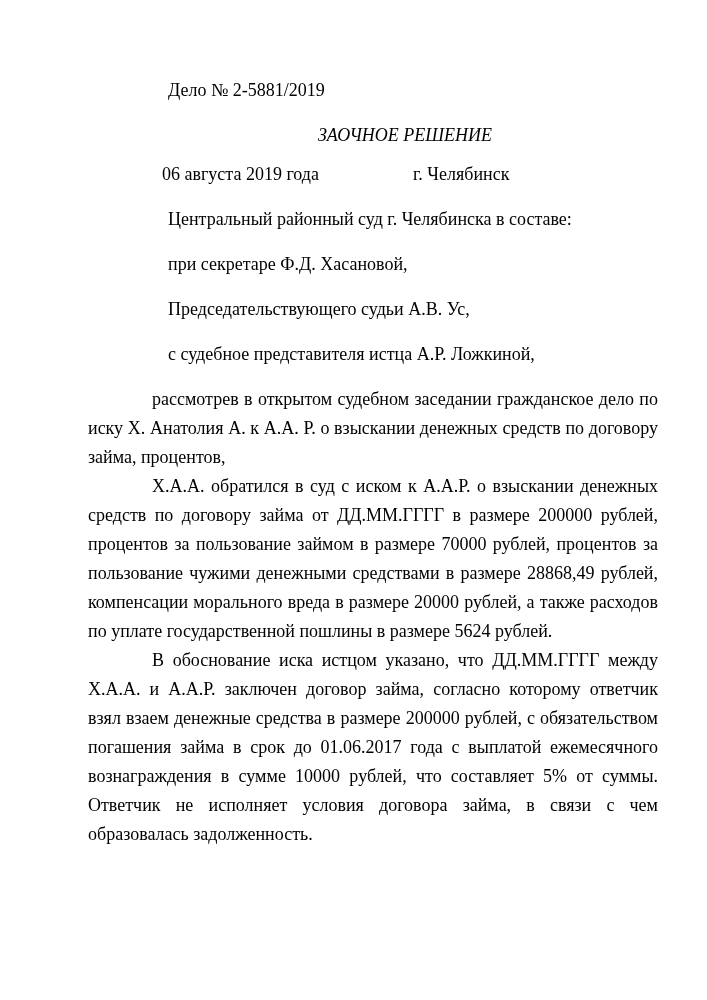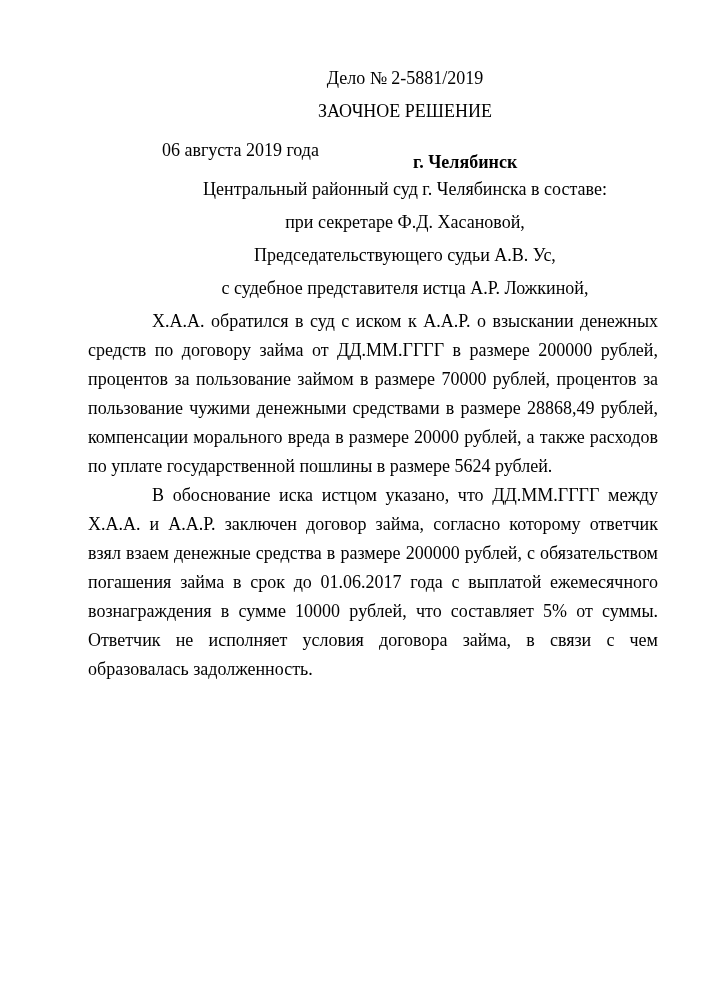--- a/index.html
+++ b/index.html
@@ -23,40 +23,40 @@
     left: 88px;
     top: 60px;
     width: 570px;
   }
   .para {
     margin: 0;
     text-indent: 64px;
     text-align: justify;
   }
   .line-left {
-    margin: 4px;
+    margin: 16px;
     text-indent: 64px;
-    text-align: center;
+    text-align: left;
   }
   .heading {
     margin: 0 0 0 64px;
     text-align: center;
+    font-style: italic;
   }
   .date-line {
     margin: 10px;
     position: relative;
     text-indent: 64px;
     text-align: left;
   }
   .city {
     position: absolute;
     left: 315px;
-    top: 12px;
+    top: 0;
     text-indent: 0;
-    font-weight: bold;
   }
 </style>
 </head>
 <body>
 
 <div class="page">
   <div class="doc">
 
     <div class="line-left">Дело № 2-5881/2019</div>
 
@@ -69,20 +69,21 @@
     </div>
 
     <div class="line-left">Центральный районный суд г. Челябинска в составе:</div>
 
     <div class="line-left">при секретаре Ф.Д. Хасановой,</div>
 
     <div class="line-left">Председательствующего судьи А.В. Ус,</div>
 
     <div class="line-left">с судебное представителя истца А.Р. Ложкиной,</div>
 
+    <div class="para">рассмотрев в открытом судебном заседании гражданское дело по иску Х. Анатолия А. к А.А. Р. о взыскании денежных средств по договору займа, процентов,</div>
 
 
     <div class="para">Х.А.А. обратился в суд с иском к А.А.Р. о взыскании денежных средств по договору займа от ДД.ММ.ГГГГ в размере 200000 рублей, процентов за пользование займом в размере 70000 рублей, процентов за пользование чужими денежными средствами в размере 28868,49 рублей, компенсации морального вреда в размере 20000 рублей, а также расходов по уплате государственной пошлины в размере 5624 рублей.</div>
 
     <div class="para">В обоснование иска истцом указано, что ДД.ММ.ГГГГ между Х.А.А. и А.А.Р. заключен договор займа, согласно которому ответчик взял взаем денежные средства в размере 200000 рублей, с обязательством погашения займа в срок до 01.06.2017 года с выплатой ежемесячного вознаграждения в сумме 10000 рублей, что составляет 5% от суммы. Ответчик не исполняет условия договора займа, в связи с чем образовалась задолженность.</div>
 
 
 
   </div>
 </div>

